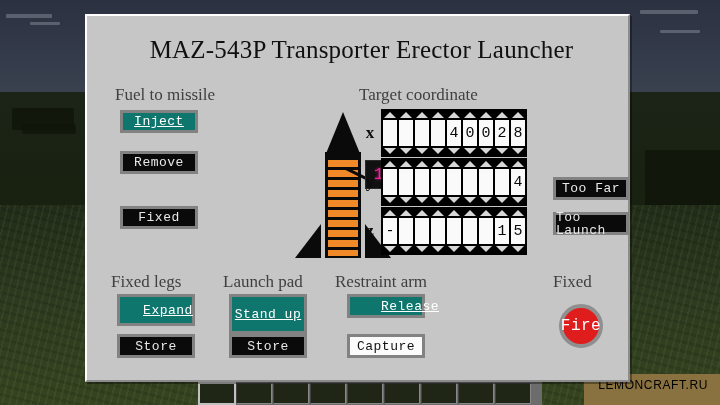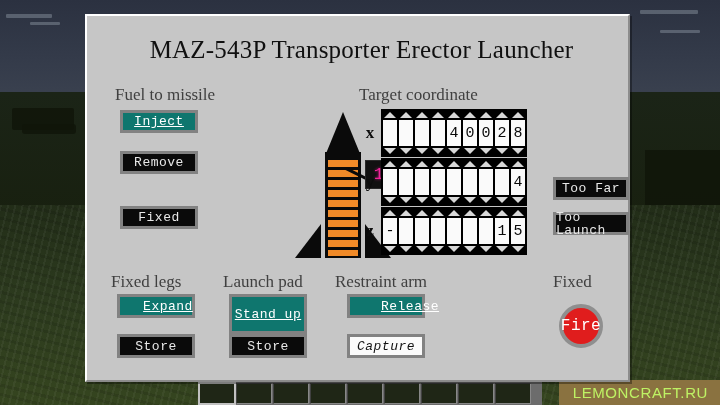--- a/index.html
+++ b/index.html
@@ -53,24 +53,24 @@
     border-right: 1px solid #8b8b8b;
     border-bottom: 1px solid #8b8b8b;
     opacity: .92;
   }
   .hb-slot.sel { outline: 2px solid #c9c9c9; outline-offset: -1px; }
 
   
   #watermark {
     position: absolute; right: 0; bottom: 0;
     background: #8a7240;
-    color: #bef264;
+    color: #000000;
     font-family: "Liberation Sans", sans-serif;
-    font-size: 15px; letter-spacing: .6px;
-    padding: 5px 12px 5px 14px;
+    font-size: 12px; letter-spacing: .6px;
+    padding: 5px 12px 14px 14px;
     line-height: 1;
   }
 
   
   #panel {
     position: absolute; left: 85px; top: 14px;
     width: 545px; height: 368px;
     background: #c6c6c6;
     border-top: 2px solid #ffffff;
     border-left: 2px solid #ffffff;
@@ -96,21 +96,21 @@
   .pbtn {
     position: absolute;
     display: flex; align-items: center; justify-content: center;
     font-family: "Liberation Mono", monospace;
     font-size: 13px; letter-spacing: .5px;
     border: 3px solid #828282;
     background: #0a0a0a; color: #e8e8e8;
     line-height: 1; user-select: none;
   }
   .pbtn.green { background: #0f766e; color: #ffffff; text-decoration: underline; }
-  .pbtn.white { background: #fbfbfb; color: #111111; font-style: italic; }
+  .pbtn.white { background: #fbfbfb; color: #111111; }
 
   
   #fire-btn {
     position: absolute;
     width: 44px; height: 44px; border-radius: 50%;
     background: #e01d1d;
     border: 4px solid #8f8f8f;
     display: flex; align-items: center; justify-content: center;
     font-family: "Liberation Mono", monospace;
     font-size: 16px; color: #ffffff; letter-spacing: .5px;
@@ -595,21 +595,21 @@
               <polygon points="1,1 13,1 7,7" fill="#d8d8d8"></polygon>
             </svg>
           </span>
         </div>
       </div>
   </div>
 
   <div class="pbtn" style="left:466px; top:161px; width:76px; height:23px;">Too Far</div>
   <div class="pbtn" style="left:466px; top:196px; width:76px; height:23px;">Too Launch</div>
 
-  <div class="pbtn green" style="left:30px; top:278px; width:78px; height:24px;padding-left:24px;">Expand</div>
+  <div class="pbtn green" style="left:30px; top:278px; width:78px; height:32px;padding-left:24px;">Expand</div>
   <div class="pbtn" style="left:30px; top:318px; width:78px; height:24px;">Store</div>
 
   <div class="pbtn green" style="left:142px; top:278px; width:78px; height:40px;">Stand up</div>
   <div class="pbtn" style="left:142px; top:318px; width:78px; height:24px;">Store</div>
 
   <div class="pbtn green" style="left:260px; top:278px; width:78px; height:24px;padding-left:48px;">Release</div>
   <div class="pbtn white" style="left:260px; top:318px; width:78px; height:24px;">Capture</div>
 
   <div id="fire-btn" style="left:472px; top:288px;">Fire</div>
 

